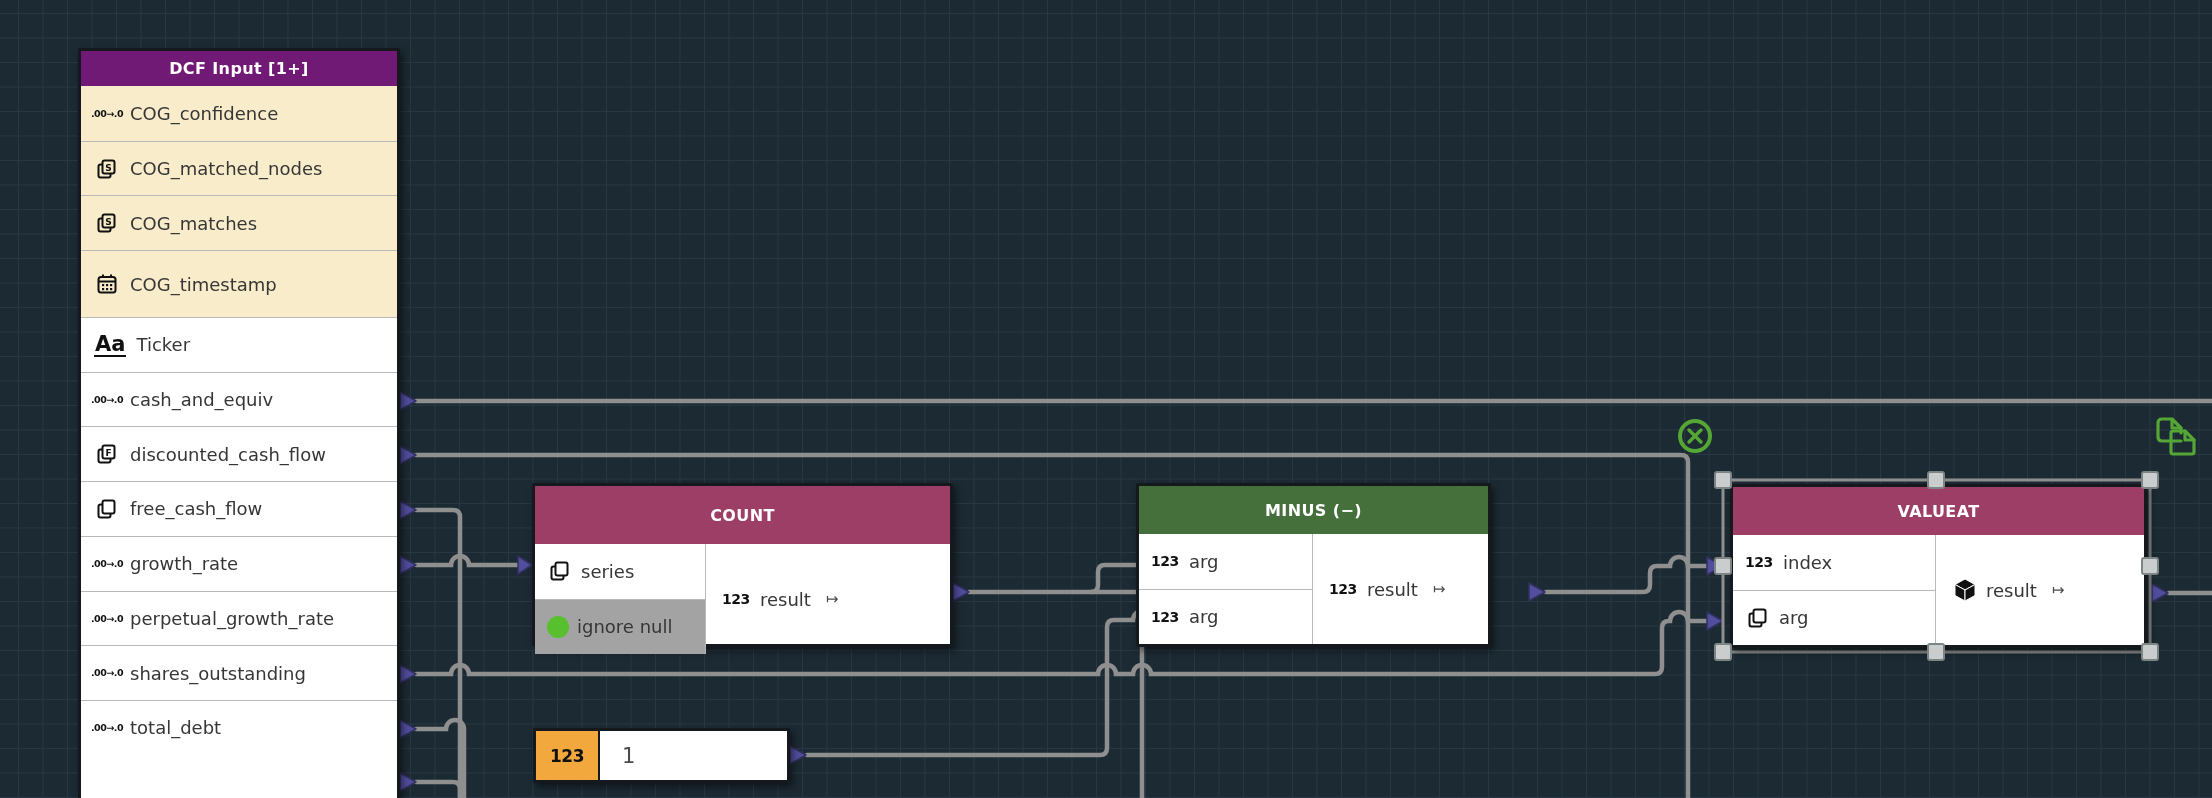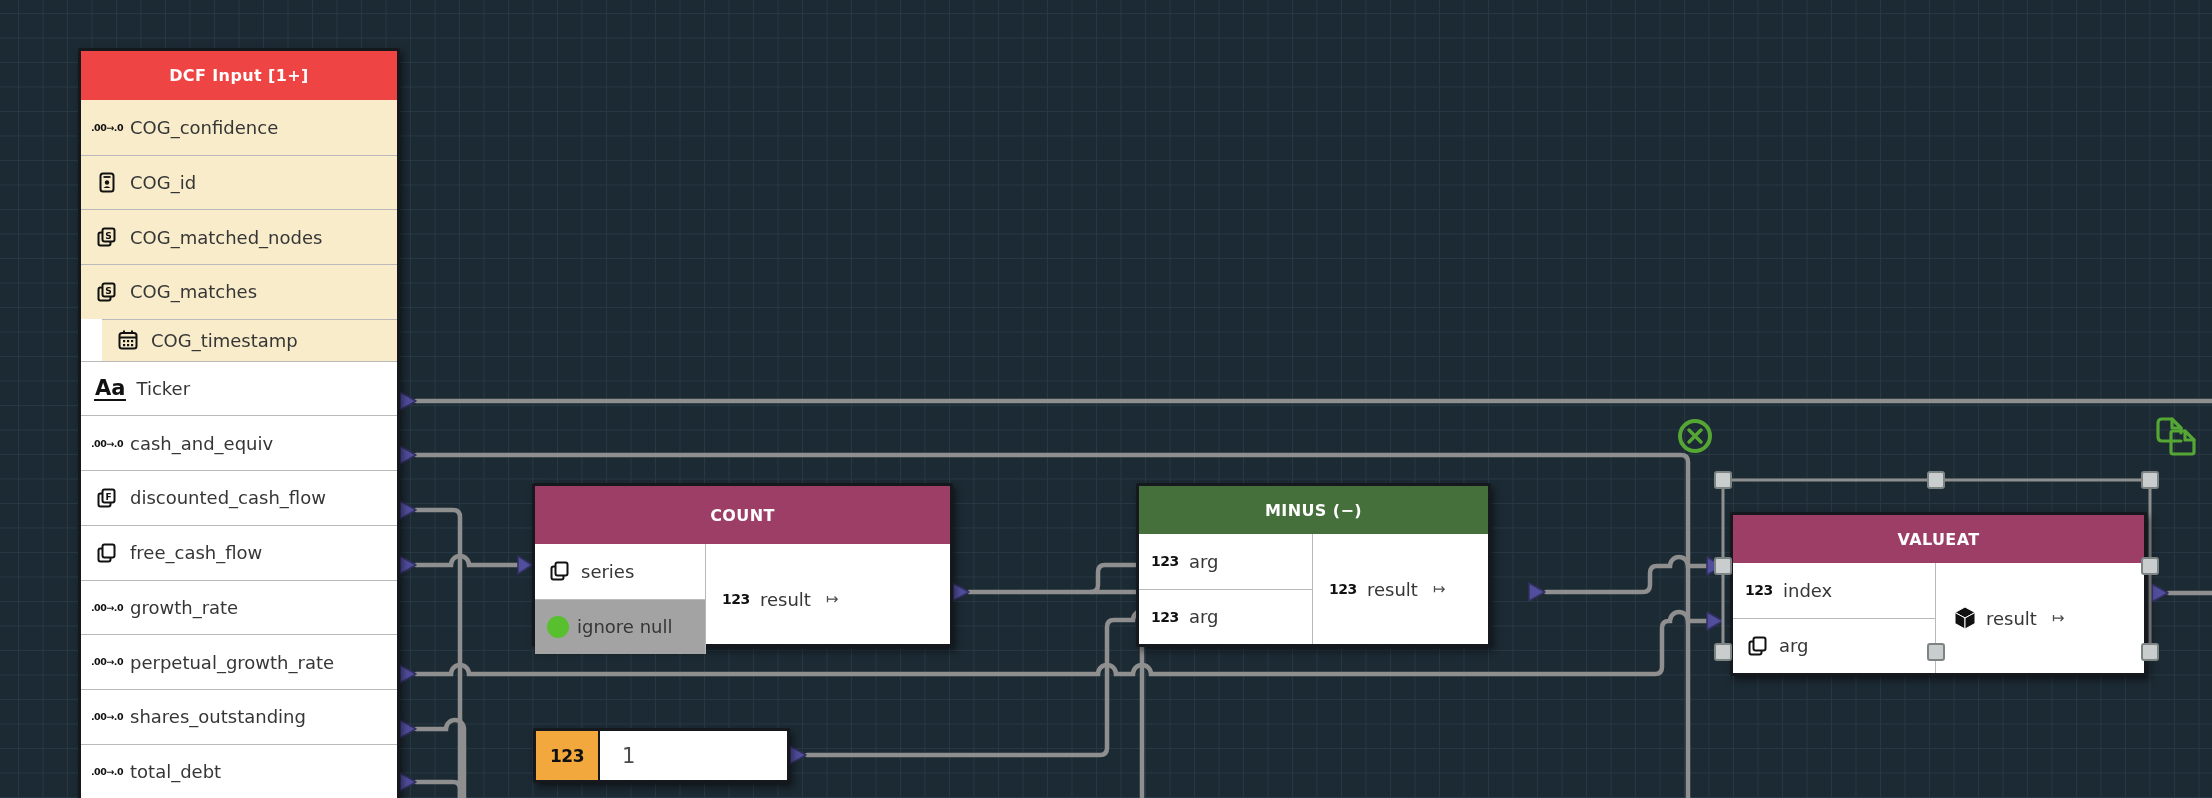--- a/index.html
+++ b/index.html
@@ -109,41 +109,30 @@
 
       <polygon points="790,746 806,755 790,764"></polygon>
     </g>
   </svg>
 
   <svg width="2212" height="798" style="position:absolute;left:0;top:0;z-index:15;" xmlns="http://www.w3.org/2000/svg">
     <rect x="1723" y="480" width="427" height="172" fill="none" stroke="#8f8f8f" stroke-width="3"></rect>
   </svg>
 
   <div class="node" style="left:78px;top:48px;width:322px;height:770px;z-index:20;">
-    <div class="node-header" style="height:49px;background:#ef4444;">
+    <div class="node-header" style="height:35px;background:#701a75;">
       <span>DCF Input [1+]</span>
     </div>
     <div class="rowlist">
       <div class="frow cream" style="height:54.7px;">
         <span class="ic decimal">
             <i>.00</i>
             <i>→.0</i>
           </span>
         <span class="lbl">COG_confidence</span>
-      </div>
-      <div class="frow cream" style="height:54.7px;">
-        <span class="ic">
-          <svg width="20" height="22" viewBox="0 0 20 22">
-              <rect x="3.5" y="1.5" width="13" height="18" rx="2.5" fill="none" stroke="#111" stroke-width="2"></rect>
-              <path d="M6.5 5 h7" stroke="#111" stroke-width="1.8"></path>
-              <circle cx="10" cy="10.5" r="2.2" fill="#111"></circle>
-              <path d="M6.5 16 q3.5 -3.5 7 0" fill="#111"></path>
-            </svg>
-        </span>
-        <span class="lbl">COG_id</span>
       </div>
       <div class="frow cream" style="height:54.7px;">
         <span class="ic">
           <svg width="22" height="22" viewBox="0 0 22 22">
               <rect x="2.5" y="6.5" width="12" height="13" rx="2" fill="none" stroke="#111" stroke-width="2"></rect>
               <rect x="6.5" y="2.5" width="12" height="13" rx="2" fill="#f8ecca" stroke="#111" stroke-width="2"></rect>
               <text x="12.5" y="13" font-size="9" font-weight="bold" fill="#111" text-anchor="middle">S</text>
             </svg>
         </span>
         <span class="lbl">COG_matched_nodes</span>
@@ -151,21 +140,21 @@
       <div class="frow cream" style="height:54.7px;">
         <span class="ic">
           <svg width="22" height="22" viewBox="0 0 22 22">
               <rect x="2.5" y="6.5" width="12" height="13" rx="2" fill="none" stroke="#111" stroke-width="2"></rect>
               <rect x="6.5" y="2.5" width="12" height="13" rx="2" fill="#f8ecca" stroke="#111" stroke-width="2"></rect>
               <text x="12.5" y="13" font-size="9" font-weight="bold" fill="#111" text-anchor="middle">S</text>
             </svg>
         </span>
         <span class="lbl">COG_matches</span>
       </div>
-      <div class="frow cream" style="height:42px;margin-left:21px;">
+      <div class="frow cream" style="height:67px;">
         <span class="ic">
           <svg width="22" height="22" viewBox="0 0 22 22">
               <rect x="2.5" y="4" width="17" height="15.5" rx="2.5" fill="none" stroke="#111" stroke-width="2"></rect>
               <path d="M2.5 8.5 H19.5" stroke="#111" stroke-width="2"></path>
               <path d="M7 1.5 V5 M15 1.5 V5" stroke="#111" stroke-width="2"></path>
               <g fill="#111">
                 <rect x="6" y="11" width="2.2" height="2.2"></rect>
                 <rect x="10" y="11" width="2.2" height="2.2"></rect>
                 <rect x="14" y="11" width="2.2" height="2.2"></rect>
                 <rect x="6" y="15" width="2.2" height="2.2"></rect>
@@ -281,21 +270,21 @@
         </div>
       </div>
       <div class="op-col-out">
         <span class="numic">123</span>
         <span>result</span>
         <span class="outarrow">↦</span>
       </div>
     </div>
   </div>
 
-  <div class="node" style="left:1730px;top:512px;width:417px;height:164px;z-index:20;">
+  <div class="node" style="left:1730px;top:484px;width:417px;height:164px;z-index:20;">
     <div class="node-header" style="height:48px;background:#9d3e66;">
       <span>VALUEAT</span>
     </div>
     <div class="op-body">
       <div class="op-col-in" style="width:203px;">
         <div class="op-in white">
           <span class="numic">123</span>
           <span>index</span>
         </div>
         <div class="op-in white">

